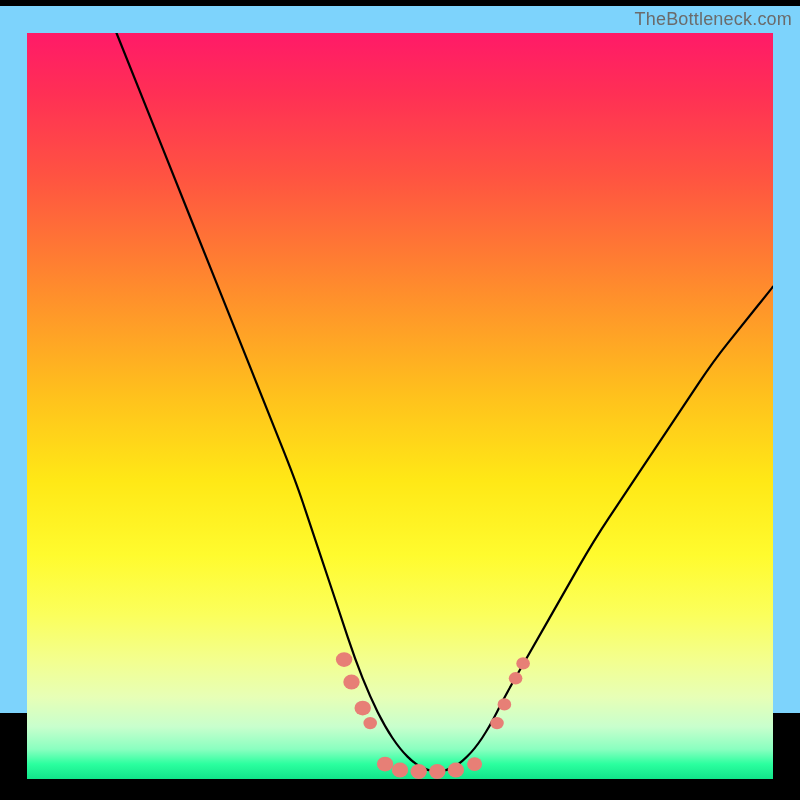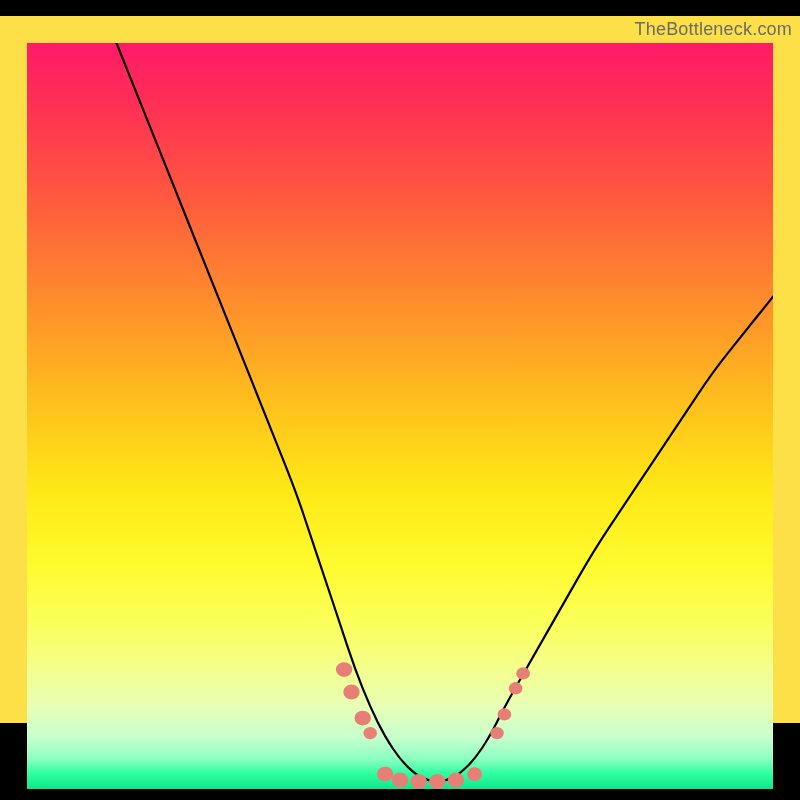--- a/index.html
+++ b/index.html
@@ -6,23 +6,23 @@
     margin: 0;
     padding: 0;
     width: 800px;
     height: 800px;
     overflow: hidden;
     background: #000;
     font-family: Arial, Helvetica, sans-serif;
   }
   .frame {
     position: absolute;
-    left: 0; top: 16px;
+    left: 0; top: 6px;
     width: 800px; height: 707px;
-    background: #fde047;
+    background: #7dd3fc;
   }
   .plot {
     position: absolute;
     left: 27px;
     top: 27px;
     width: 746px;
     height: 746px;
     
     background: linear-gradient(
       to bottom,

